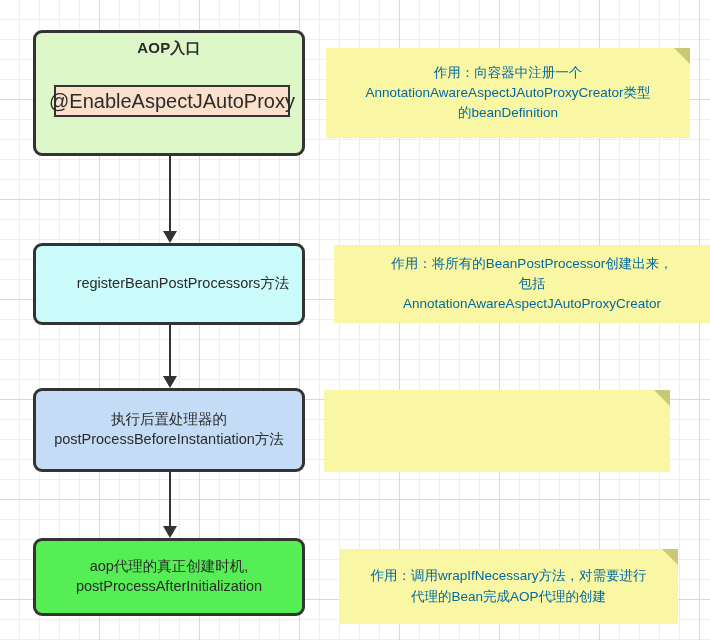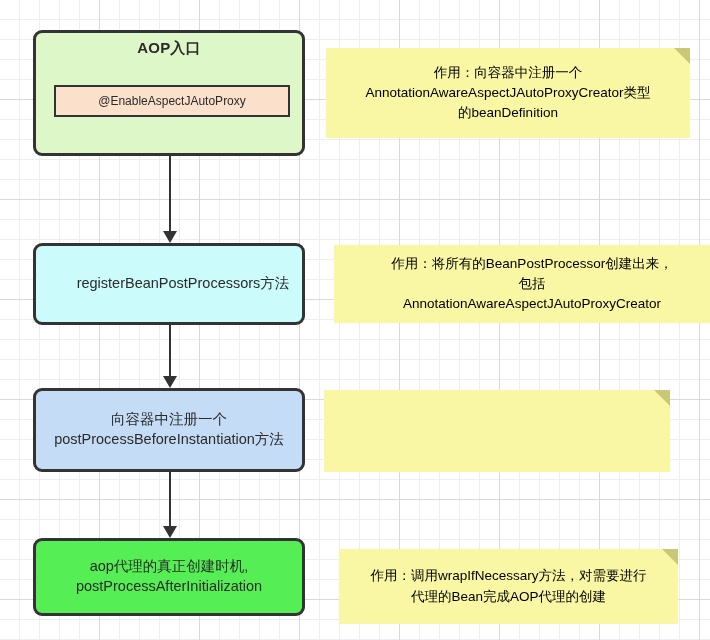--- a/index.html
+++ b/index.html
@@ -64,21 +64,21 @@
     left: 18px;
     top: 52px;
     width: 236px;
     height: 32px;
     box-sizing: border-box;
     border: 2px solid #333333;
     background: #fbe0cb;
     display: flex;
     align-items: center;
     justify-content: center;
-    font-size: 12px;
+    font-size: 20px;
     color: #2b2b2b;
   }
 
   
   #node-register-bpp {
     left: 33px;
     top: 243px;
     width: 272px;
     height: 82px;
     background: #ccfbfb;
@@ -129,21 +129,21 @@
   #arrow-2 { top: 325px; height: 63px; }
   #arrow-2 .shaft { height: 51px; }
   #arrow-3 { top: 472px; height: 66px; }
   #arrow-3 .shaft { height: 54px; }
 
   
   .note {
     position: absolute;
     box-sizing: border-box;
     background: #f9f7a4;
-    color: #000000;
+    color: #0369a1;
     font-size: 13.5px;
     line-height: 1.5;
     text-align: center;
     display: flex;
     align-items: center;
     justify-content: center;
     padding: 4px 10px 4px 10px;
     white-space: pre-line;
   }
   .note .fold {
@@ -178,21 +178,21 @@
   <div class="node node-center" id="node-register-bpp">
     <div class="node-body">registerBeanPostProcessors方法</div>
   </div>
 
   <div class="arrow" id="arrow-2">
     <div class="shaft"></div>
     <div class="head"></div>
   </div>
 
   <div class="node node-center" id="node-post-process-before">
-    <div class="node-body">向容器中注册一个
+    <div class="node-body">执行后置处理器的
 postProcessBeforeInstantiation方法</div>
   </div>
 
   <div class="arrow" id="arrow-3">
     <div class="shaft"></div>
     <div class="head"></div>
   </div>
 
   <div class="node node-center" id="node-post-process-after">
     <div class="node-body">aop代理的真正创建时机,

